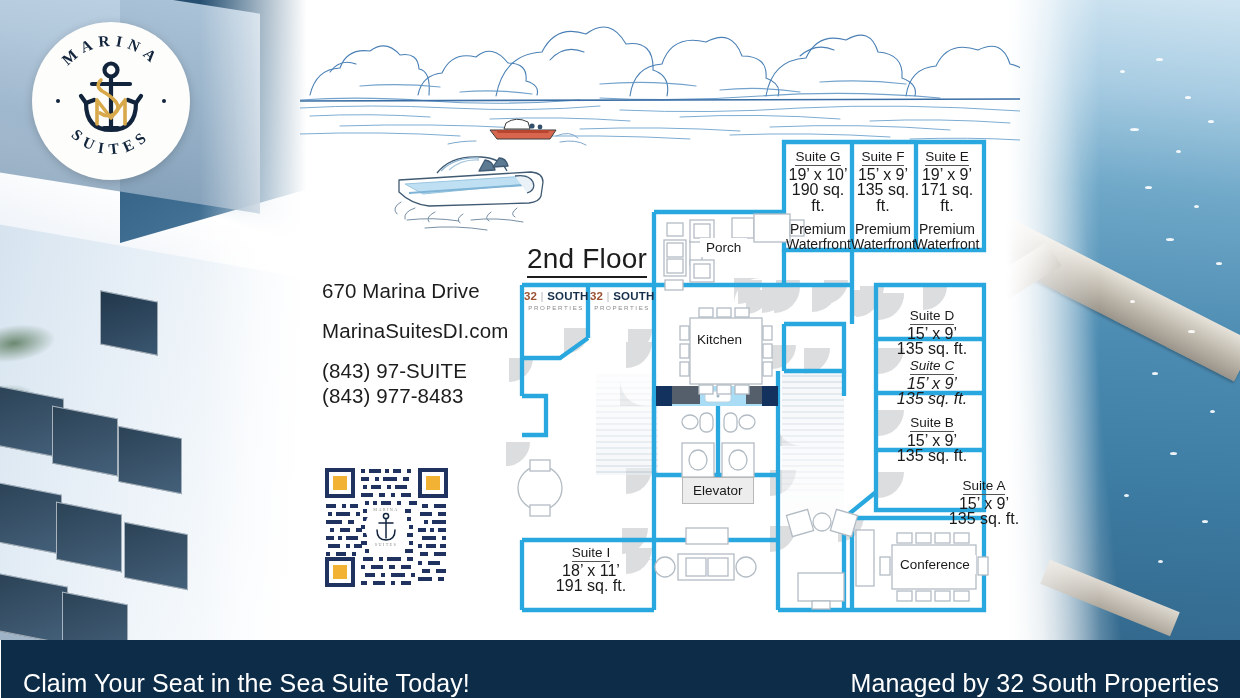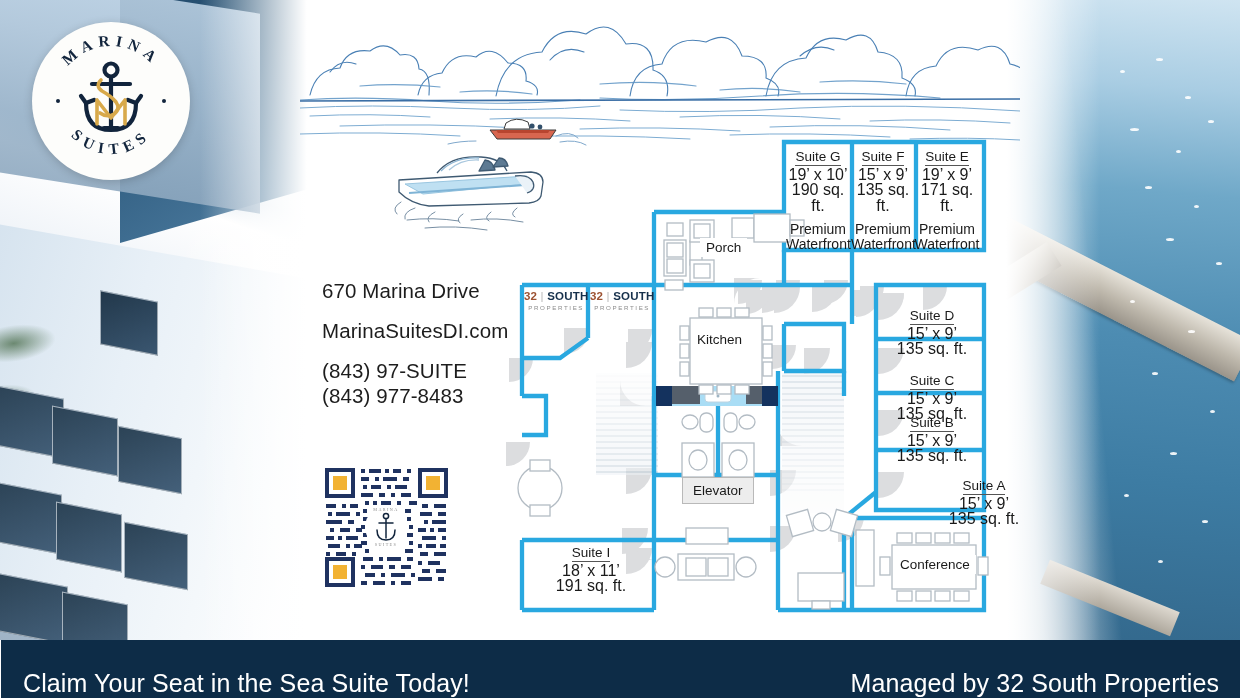--- a/index.html
+++ b/index.html
@@ -429,20 +429,21 @@
     <g stroke="#11243c" stroke-width="1.5" fill="none" stroke-linecap="round">
       <circle cx="63" cy="50" r="2.6"></circle>
       <path d="M63,53 L63,72"></path>
         <path d="M56,57 L70,57"></path>
       <path d="M54,64 q0,10 9,10 q9,0 9,-10"></path>
     </g>
     <text x="63" y="45" text-anchor="middle" font-size="4.2" fill="#8a8a8a" letter-spacing="1.4" font-family="Liberation Serif, serif">MARINA</text>
     <text x="63" y="80" text-anchor="middle" font-size="4.2" fill="#8a8a8a" letter-spacing="1.4" font-family="Liberation Serif, serif">SUITES</text>
   </svg>
 
+  <div class="plan-title">2nd Floor</div>
 
   <svg class="plan" viewBox="0 0 500 492">
 
     <g fill="#dcdddf">
       <path d="M260,148 a26,26 0 0 0 -26,26 l0,-26 Z" transform="translate(0,0)"></path>
       <path d="M262,150 a24,24 0 0 1 -24,24 l0,-24 Z"></path>
       <path d="M300,150 a24,24 0 0 1 -24,24 l0,-24 Z"></path>
       <path d="M348,150 a24,24 0 0 1 -24,24 l0,-24 Z"></path>
       <path d="M290,155 a28,28 0 0 1 -28,28 l0,-28 Z"></path>
       <path d="M338,156 a26,26 0 0 1 -26,26 l0,-26 Z"></path>
@@ -707,21 +708,21 @@
     <div class="sub">Premium</div>
     <div class="sub" style="margin-top:0">Waterfront</div>
   </div>
 
   <div class="room-txt" style="left:880px; top:291px; width:104px;margin-top:16px;">
     <div class="nm">Suite D</div>
     <div class="dim">15’ x 9’</div>
     <div class="dim">135 sq. ft.</div>
   </div>
 
-  <div class="room-txt" style="left:880px; top:372px; width:104px;">
+  <div class="room-txt" style="left:880px; top:357px; width:104px;font-style:italic;">
     <div class="nm">Suite C</div>
     <div class="dim">15’ x 9’</div>
     <div class="dim">135 sq. ft.</div>
   </div>
 
   <div class="room-txt" style="left:880px; top:414px; width:104px;">
     <div class="nm">Suite B</div>
     <div class="dim">15’ x 9’</div>
     <div class="dim">135 sq. ft.</div>
   </div>

